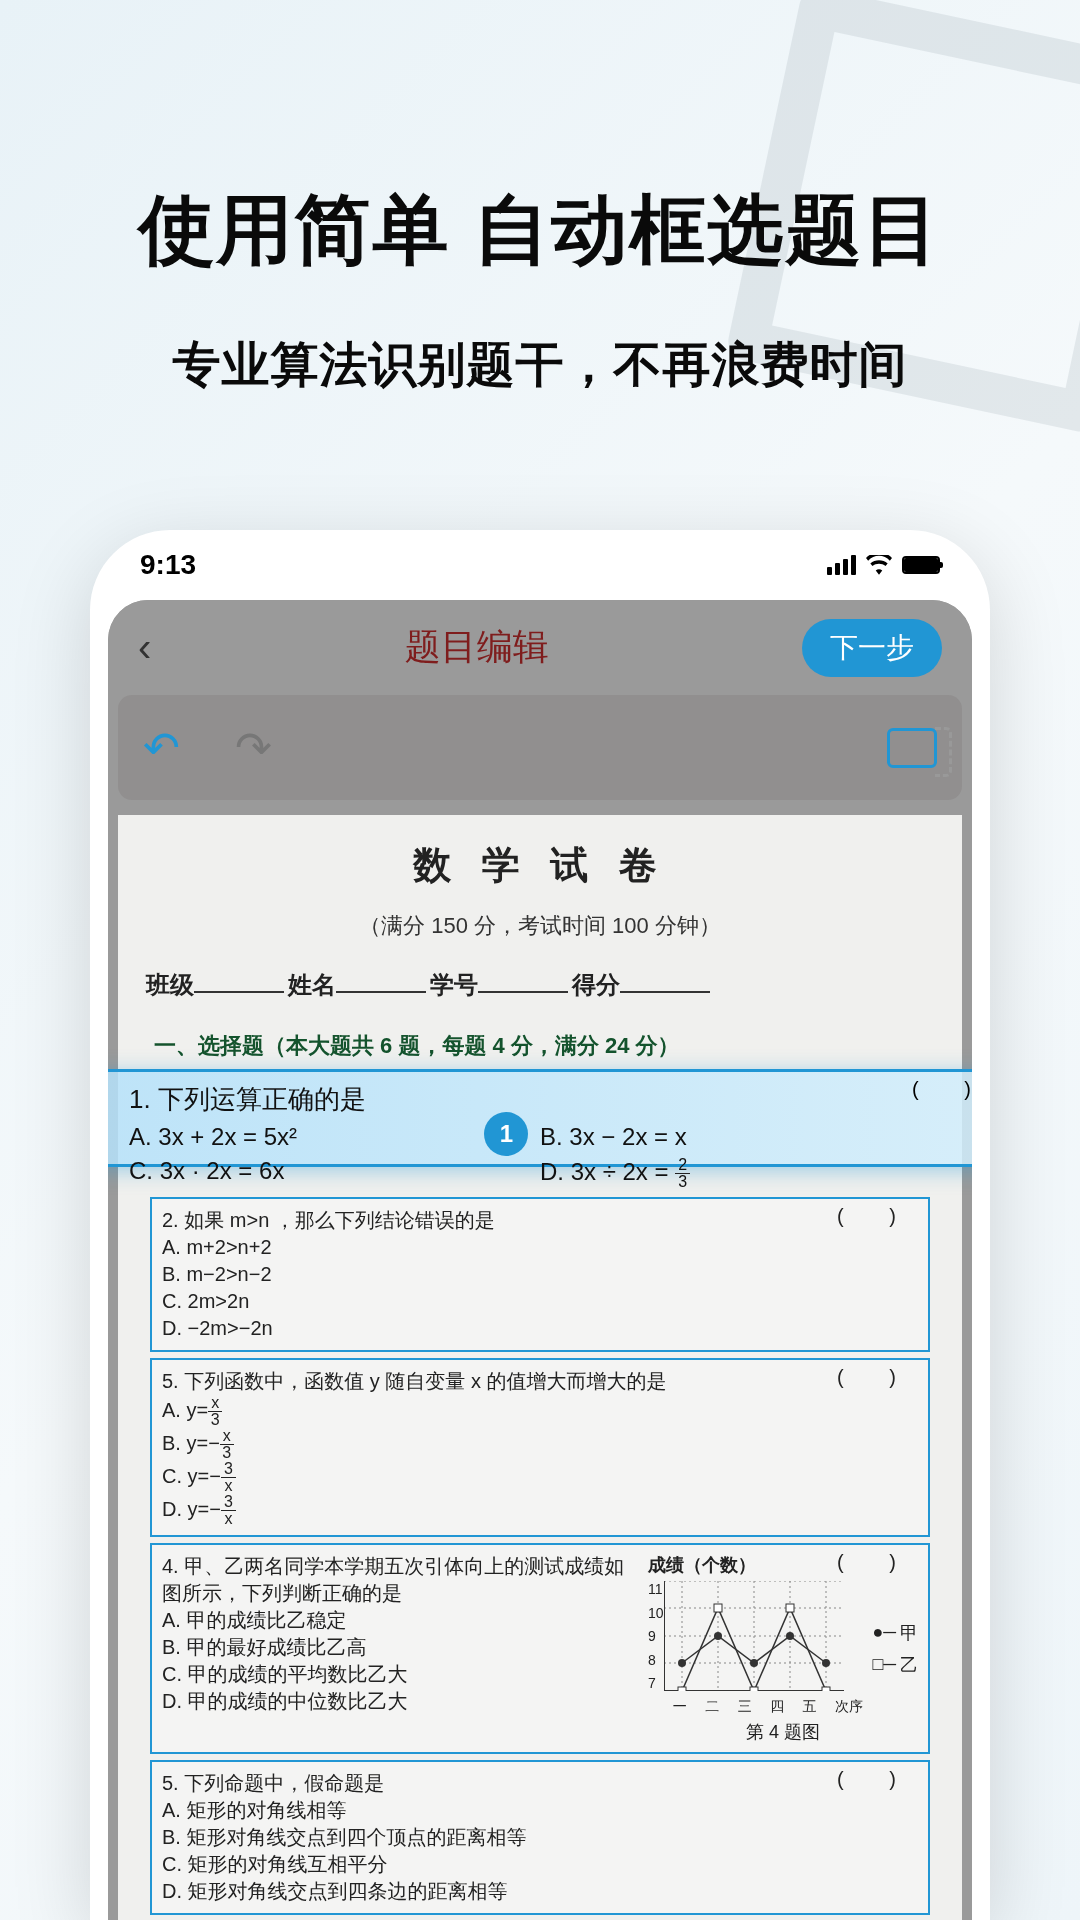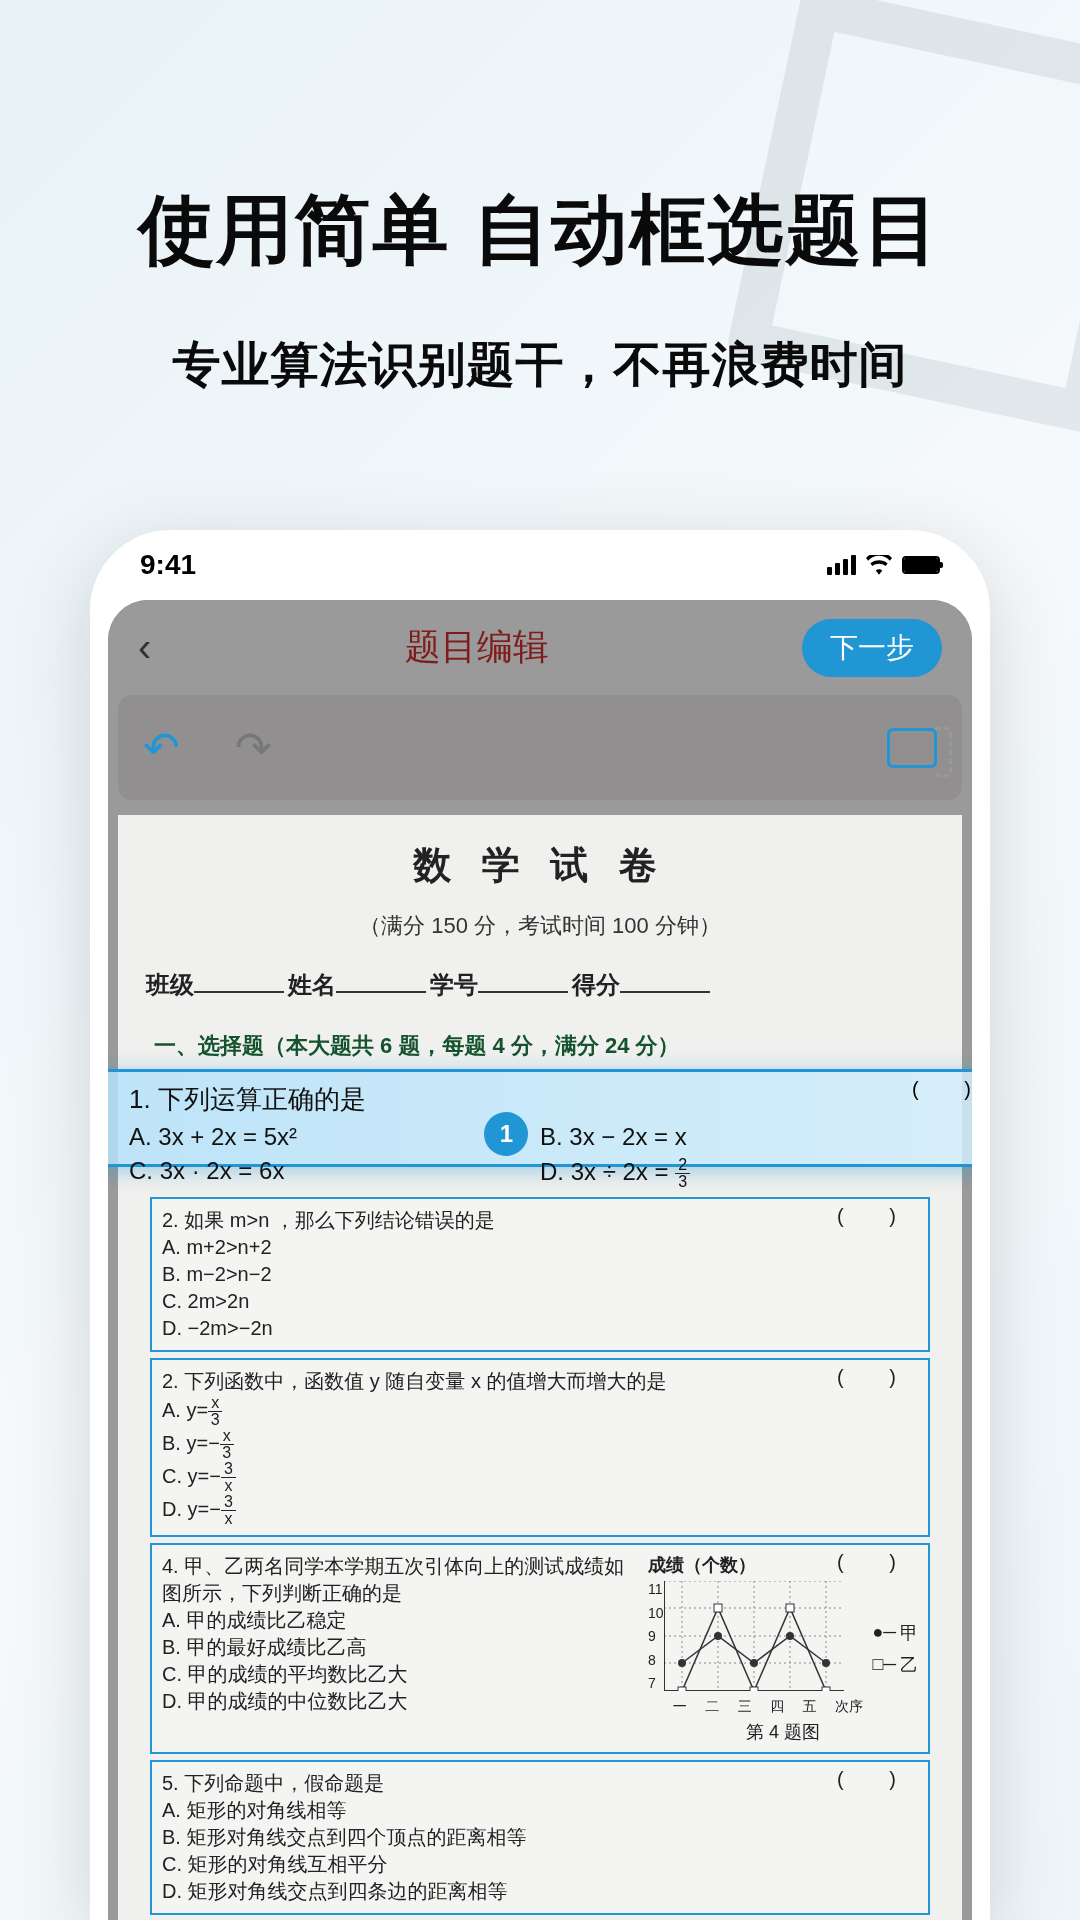--- a/index.html
+++ b/index.html
@@ -205,21 +205,21 @@
 
 <div class="bg-decoration"></div>
 
 <div class="headline">
   <h1>使用简单 自动框选题目</h1>
   <h2>专业算法识别题干，不再浪费时间</h2>
 </div>
 
 <div class="phone-frame">
   <div class="status-bar">
-    <div>9:41</div>
+    <div>9:13</div>
     <div class="status-icons">
       <div class="signal-bars">
           <span></span>
           <span></span>
           <span></span>
           <span></span>
         </div>
       <svg class="wifi-icon" viewBox="0 0 24 18">
           <path d="M12 18l3-4c-1.8-1.4-4.2-1.4-6 0l3 4zm-6-8c3.3-2.8 8.7-2.8 12 0l2-2.5C15.6 3.8 8.4 3.8 4 7.5L6 10zm-4-5C7.2-1 16.8-1 22 5l2-2.5C17.3-4.5 6.7-4.5 0 2.5L2 5z" fill="#000"></path>
         </svg>
@@ -279,21 +279,21 @@
         <div class="q-paren">( )</div>
         <div class="q-row">
           <div class="q-opt-half">A. m+2&gt;n+2</div>
           <div class="q-opt-half">B. m−2&gt;n−2</div>
           <div class="q-opt-half">C. 2m&gt;2n</div>
           <div class="q-opt-half">D. −2m&gt;−2n</div>
         </div>
       </div>
 
       <div class="question">
-        <div>2. 下列函数中，函数值 y 随自变量 x 的值增大而增大的是</div>
+        <div>5. 下列函数中，函数值 y 随自变量 x 的值增大而增大的是</div>
         <div class="q-paren">( )</div>
         <div class="q-row">
           <div style="width:25%">A. y=<span class="frac">
                 <span class="n">x</span>
                 <span>3</span>
               </span></div>
           <div style="width:25%">B. y=−<span class="frac">
                 <span class="n">x</span>
                 <span>3</span>
               </span></div>

